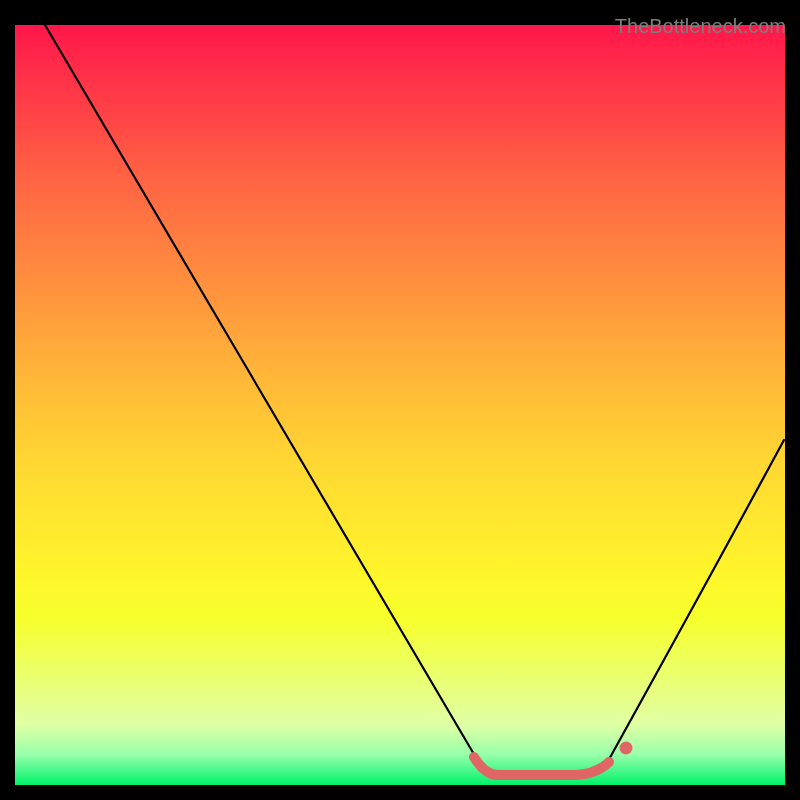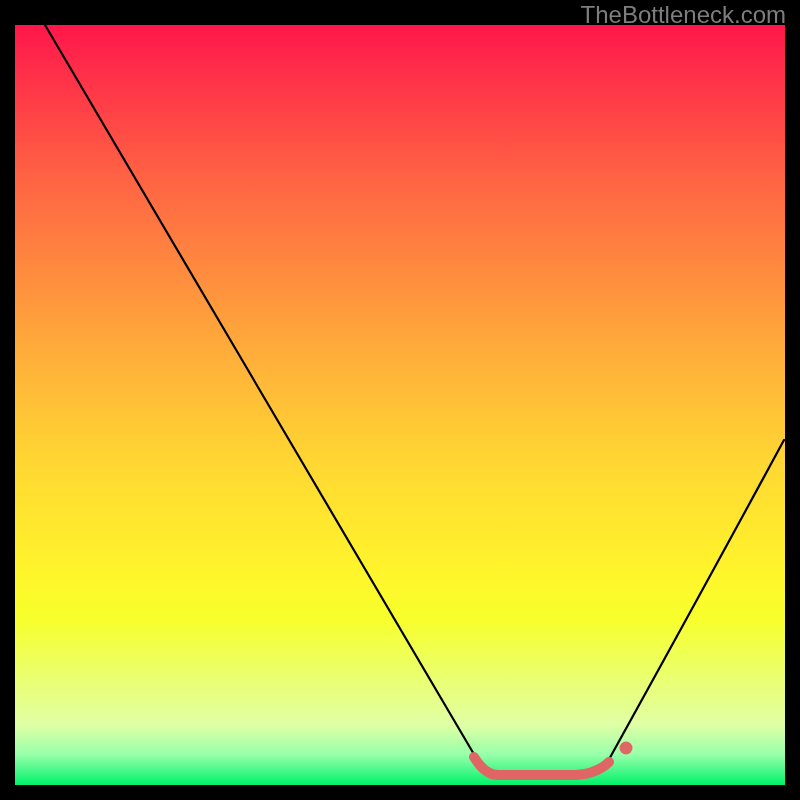--- a/index.html
+++ b/index.html
@@ -33,25 +33,25 @@
       #ffd832 58%,
       #fff52c 72%,
       #f7ff2b 78%,
       #e0ffa5 92%,
       #98ffaa 96%,
       #00f26a 100%
     );
   }
   .attribution {
     position: absolute;
-    top: 1px;
+    top: 15px;
     right: 14px;
     color: #7e7e7e;
     font-family: Arial, Helvetica, sans-serif;
-    font-size: 24px;
+    font-size: 20px;
     font-weight: 500;
     letter-spacing: 0px;
   }
   svg.curve {
     position: absolute;
     left: 0;
     top: 0;
     width: 100%;
     height: 100%;
   }

